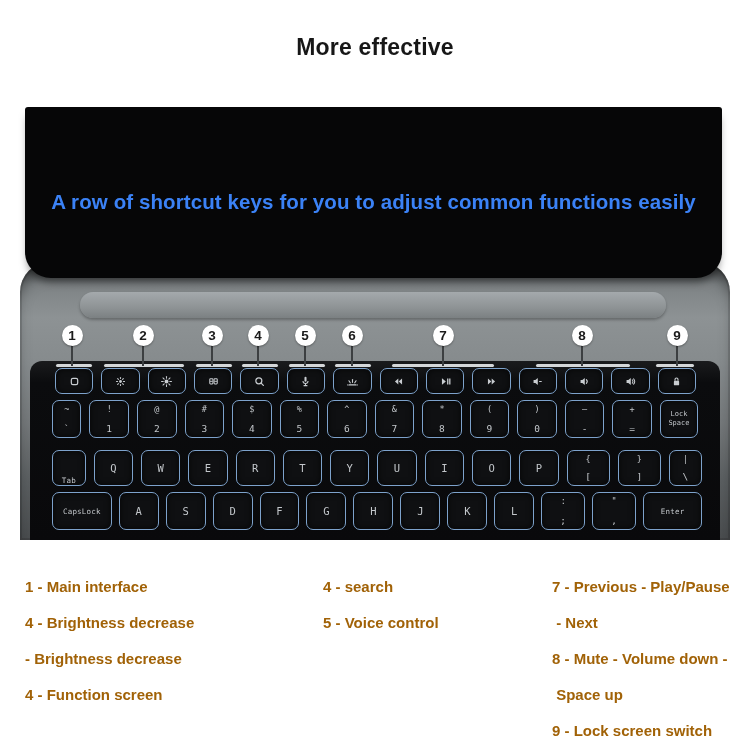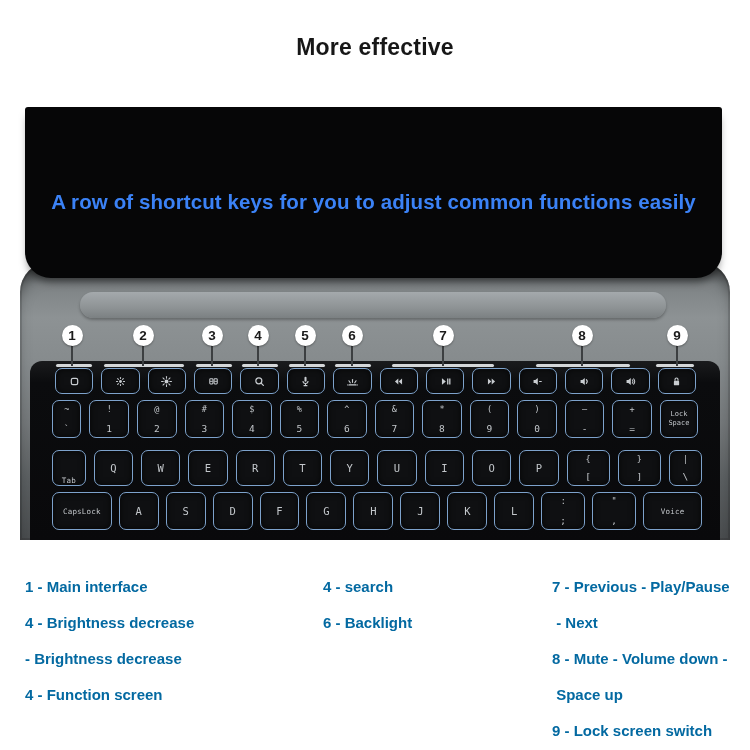--- a/index.html
+++ b/index.html
@@ -46,21 +46,21 @@
 
   
   .callout-circle{position:absolute;width:21px;height:21px;border-radius:50%;background:#ffffff;
         color:#1b1b1b;font-size:13.5px;font-weight:700;display:flex;align-items:center;justify-content:center;
         box-shadow:0 1px 2px rgba(0,0,0,.35);z-index:6;}
   .callout-line{position:absolute;width:2px;background:#3c3f41;z-index:5;}
   .group-bar{position:absolute;height:3px;top:364px;background:#d4d7d9;border-radius:1.5px;z-index:4;}
 
   
   .legend-col{position:absolute;top:577px;}
-  .legend-line{height:36px;line-height:20px;font-size:15px;font-weight:700;color:#0369a1;white-space:pre;}
+  .legend-line{height:36px;line-height:20px;font-size:15px;font-weight:700;color:#a16207;white-space:pre;}
 </style>
 </head>
 <body>
 
 <div class="stage">
   <div class="title">More effective</div>
 
   <div class="case"></div>
   <div class="hinge"></div>
 
@@ -344,21 +344,21 @@
       </div>
       <div class="key kpair" style="flex-grow: 1;">
         <span class="sym-top">:</span>
         <span class="sym-bottom">;</span>
       </div>
       <div class="key kpair" style="flex-grow: 1;">
         <span class="sym-top">"</span>
         <span class="sym-bottom">,</span>
       </div>
       <div class="key kword" style="flex-grow: 1.5;">
-        <span>Voice</span>
+        <span>Enter</span>
       </div>
     </div>
     <div class="group-bar" style="left: 56px; width: 36px;"></div>
     <div class="group-bar" style="left: 104px; width: 80px;"></div>
     <div class="group-bar" style="left: 196px; width: 36px;"></div>
     <div class="group-bar" style="left: 242px; width: 36px;"></div>
     <div class="group-bar" style="left: 289px; width: 36px;"></div>
     <div class="group-bar" style="left: 335px; width: 36px;"></div>
     <div class="group-bar" style="left: 392px; width: 102px;"></div>
     <div class="group-bar" style="left: 536px; width: 94px;"></div>
@@ -382,21 +382,21 @@
     <div class="callout-line" style="left: 676px; top: 344px; height: 22px;"></div>
     <div class="callout-circle" style="left: 666.5px; top: 325px;">9</div>
     <div class="legend-col" style="left: 25px;">
       <div class="legend-line">1 - Main interface</div>
       <div class="legend-line">4 - Brightness decrease</div>
       <div class="legend-line">- Brightness decrease</div>
       <div class="legend-line">4 - Function screen</div>
     </div>
     <div class="legend-col" style="left: 323px;">
       <div class="legend-line">4 - search</div>
-      <div class="legend-line">6 - Backlight</div>
+      <div class="legend-line">5 - Voice control</div>
     </div>
     <div class="legend-col" style="left: 552px;">
       <div class="legend-line">7 - Previous - Play/Pause</div>
       <div class="legend-line"> - Next</div>
       <div class="legend-line">8 - Mute - Volume down -</div>
       <div class="legend-line"> Space up</div>
       <div class="legend-line">9 - Lock screen switch</div>
     </div>
   </div>
 

